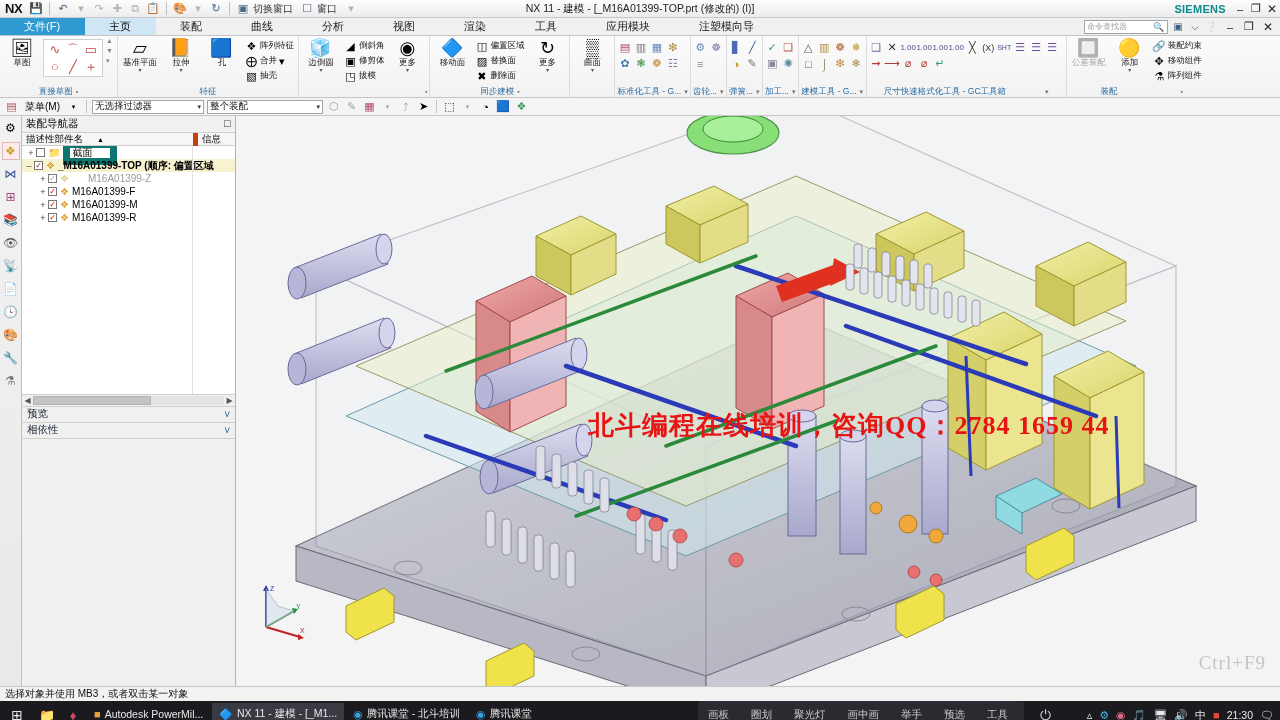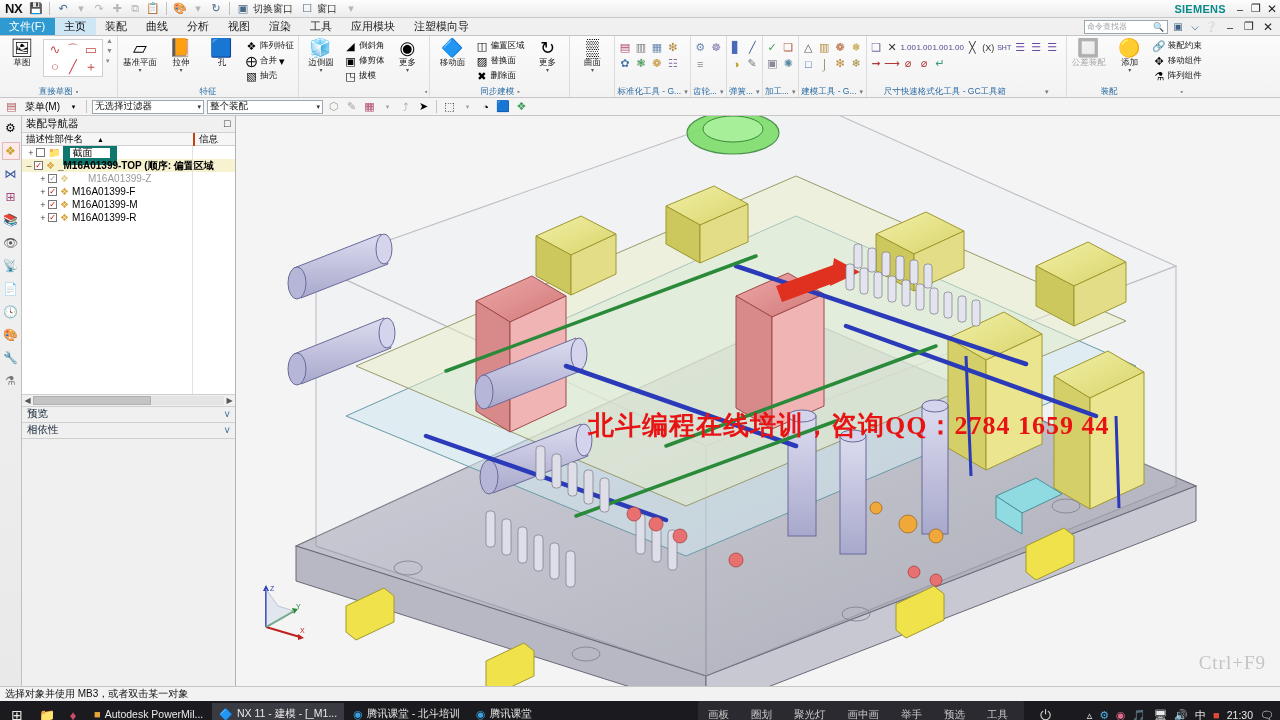--- a/index.html
+++ b/index.html
@@ -34,21 +34,21 @@
   }
   .wbtn{ width:16px;height:16px;display:flex;align-items:center;justify-content:center;
     font-size:11px;color:#222;}
   .wbtn.x{ font-size:12px; }
   
   .tabrow{
     height:18px; background:#f0f0f0; border-bottom:1px solid #c6c6c6;
     display:flex; align-items:stretch; position:relative;
   }
   .tab{
-    padding:0 9px; display:flex;align-items:center; font-size:11px; color:#1a1a1a;
+    padding:0 24px; display:flex;align-items:center; font-size:11px; color:#1a1a1a;
     border-right:1px solid transparent;
   }
   .tab.file{ background:#2e9ad0; color:#fff; }
   .tab.active{ background:#cfe7f5; color:#000; }
   .tabrow-right{ margin-left:auto; display:flex; align-items:center; gap:3px; padding-right:4px;}
   .searchbox{
     width:84px;height:14px;border:1px solid #9aa6b0;background:#fff;
     display:flex;align-items:center;padding:0 2px; font-size:8px;color:#9aa0a6;
   }
   .searchbox .mag{ margin-left:auto;color:#555;font-size:9px;}
@@ -117,21 +117,21 @@
   .nav-title{
     height:16px; display:flex; align-items:center; padding:0 4px; font-size:10.5px;
     background:#f0f0f0;
   }
   .nav-title .pin{ margin-left:auto; font-size:9px; color:#444; }
   .nav-head{
     height:14px; display:flex; align-items:center; background:#f6f6f6;
     border-top:1px solid #cfcfcf; border-bottom:1px solid #cfcfcf; font-size:9.5px;
   }
   .nav-head .c1{ flex:1; padding-left:4px; display:flex; align-items:center; gap:14px;}
-  .nav-head .c2{ width:42px; border-left:2px solid #c2410c; padding-left:4px;}
+  .nav-head .c2{ width:42px; border-left:5px solid #c2410c; padding-left:4px;}
   .nav-tree{ flex:1; background:#fff; border-bottom:1px solid #cfcfcf; overflow:hidden;
     position:relative;}
   .trow{ height:13px; display:flex; align-items:center; font-size:10px; white-space:nowrap;}
   .trow .exp{ width:10px; text-align:center; font-size:9px; color:#444;}
   .trow .cb{
     width:9px;height:9px;border:1px solid #777;background:#fff;margin-right:3px;
     display:flex;align-items:center;justify-content:center;font-size:8px;color:#b00;line-height:8px;
   }
   .trow .cb.on{ color:#c00; }
   .trow .cb.gray{ color:#9a9a9a; }
@@ -211,20 +211,21 @@
     <span class="ic">🎨</span>
     <span class="ic dim">▾</span>
     <span class="ic">↻</span>
     <span class="sep"></span>
     <span class="ic">▣</span>
     <span class="qat-lbl">切换窗口</span>
     <span class="ic">☐</span>
     <span class="qat-lbl">窗口</span>
     <span class="ic dim">▾</span>
   </div>
+  <div class="title-center">NX 11 - 建模 - [_M16A01399-TOP.prt  (修改的)    (l)]</div>
   <span class="siemens">SIEMENS</span>
   <span class="wbtn">–</span>
   <span class="wbtn">❐</span>
   <span class="wbtn x">✕</span>
 </div>
 
 <div class="tabrow">
   <div class="tab file">文件(F)</div>
   <div class="tab active">主页</div>
   <div class="tab">装配</div>

